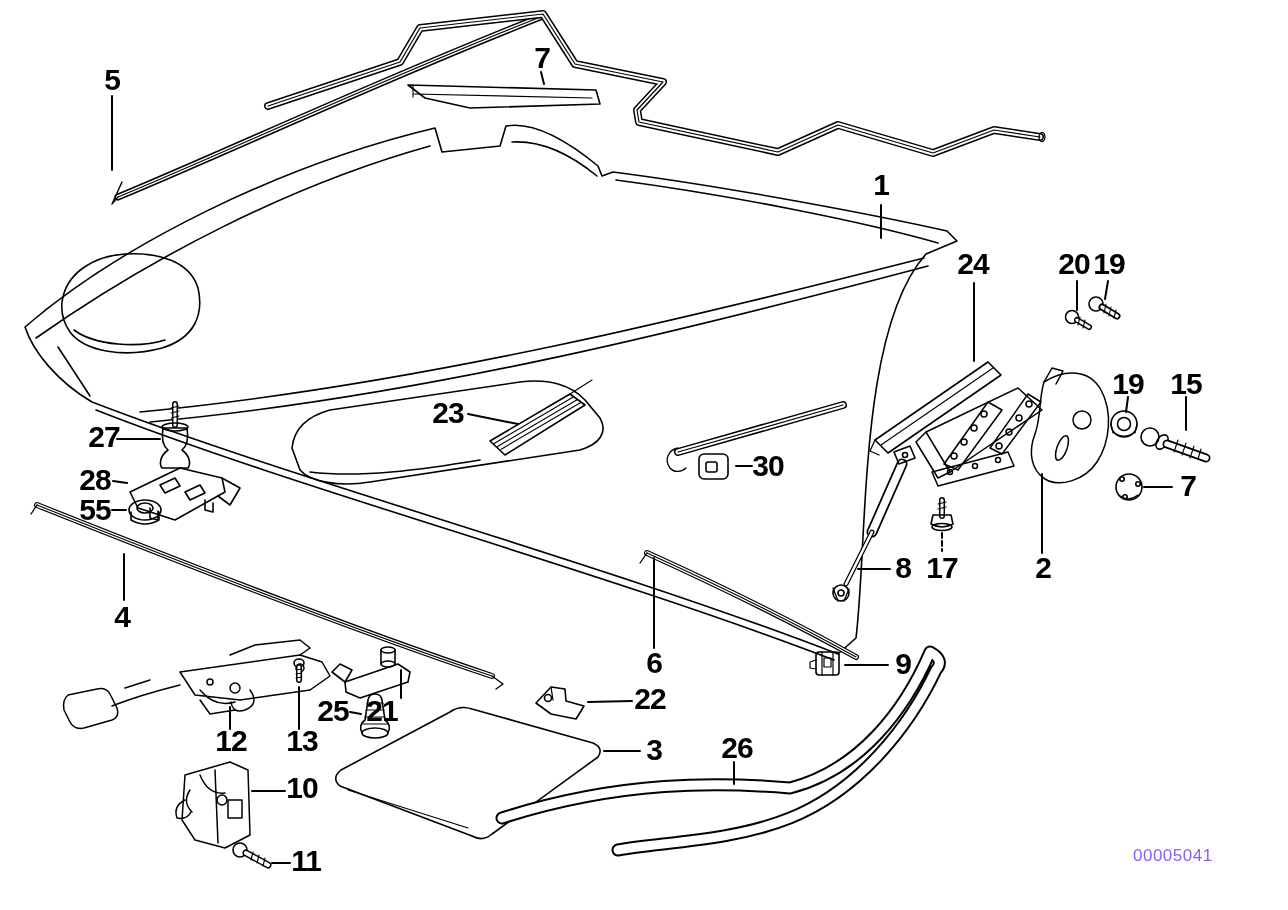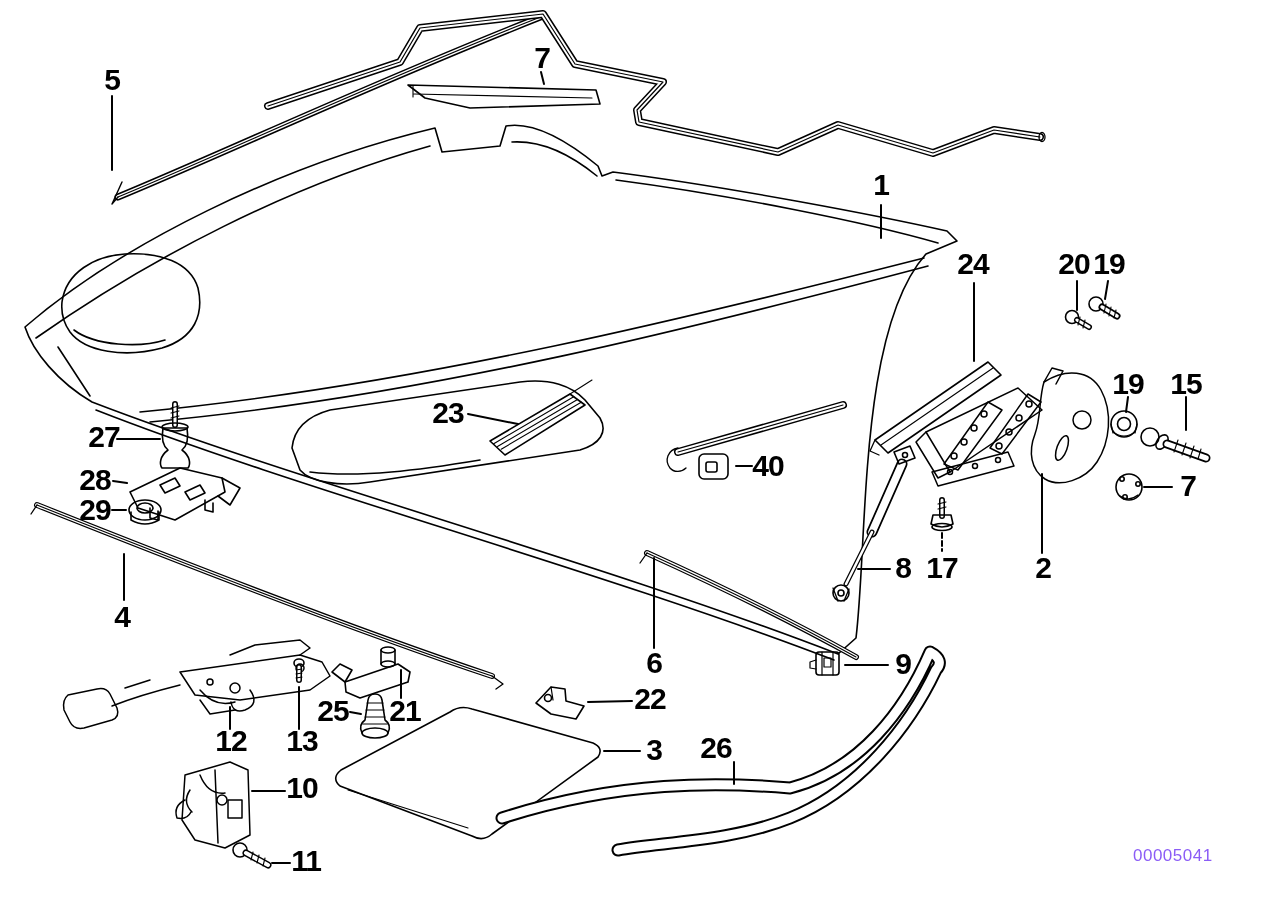--- a/index.html
+++ b/index.html
@@ -314,25 +314,25 @@
   <div class="callout" style="left:302px;top:788px">10</div>
   <div class="callout" style="left:306px;top:861px">11</div>
   <div class="callout" style="left:231px;top:741px">12</div>
   <div class="callout" style="left:302px;top:741px">13</div>
   <div class="callout" style="left:1188px;top:486px">7</div>
   <div class="callout" style="left:1186px;top:384px">15</div>
   <div class="callout" style="left:1128px;top:384px">19</div>
   <div class="callout" style="left:942px;top:568px">17</div>
   <div class="callout" style="left:1074px;top:264px">20</div>
   <div class="callout" style="left:1109px;top:264px">19</div>
-  <div class="callout" style="left:768px;top:466px">40</div>
-  <div class="callout" style="left:405px;top:711px">21</div>
+  <div class="callout" style="left:768px;top:466px">30</div>
+  <div class="callout" style="left:382px;top:711px">21</div>
   <div class="callout" style="left:650px;top:699px">22</div>
   <div class="callout" style="left:448px;top:413px">23</div>
   <div class="callout" style="left:973px;top:264px">24</div>
   <div class="callout" style="left:333px;top:711px">25</div>
-  <div class="callout" style="left:716px;top:748px">26</div>
+  <div class="callout" style="left:737px;top:748px">26</div>
   <div class="callout" style="left:104px;top:437px">27</div>
   <div class="callout" style="left:95px;top:480px">28</div>
-  <div class="callout" style="left:95px;top:510px">29</div>
+  <div class="callout" style="left:95px;top:510px">55</div>
 
   <div class="plate-number">00005041</div>
 </div>
 
 </body></html>

